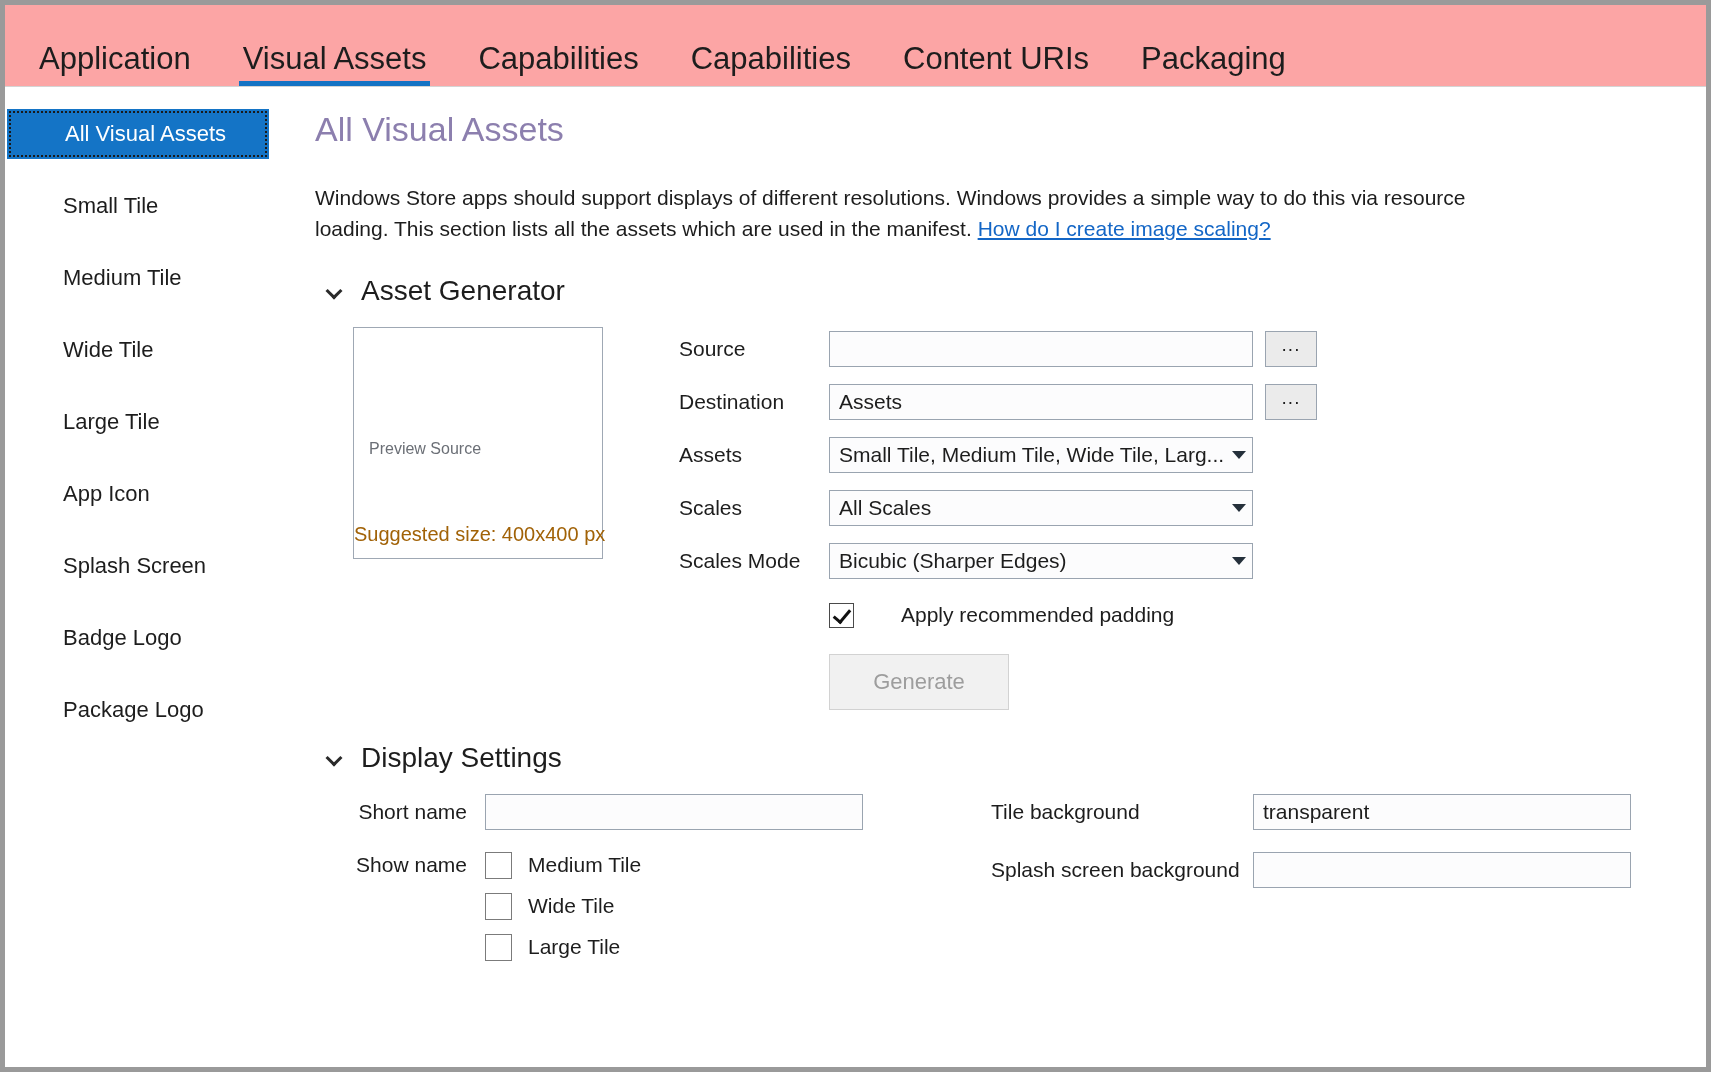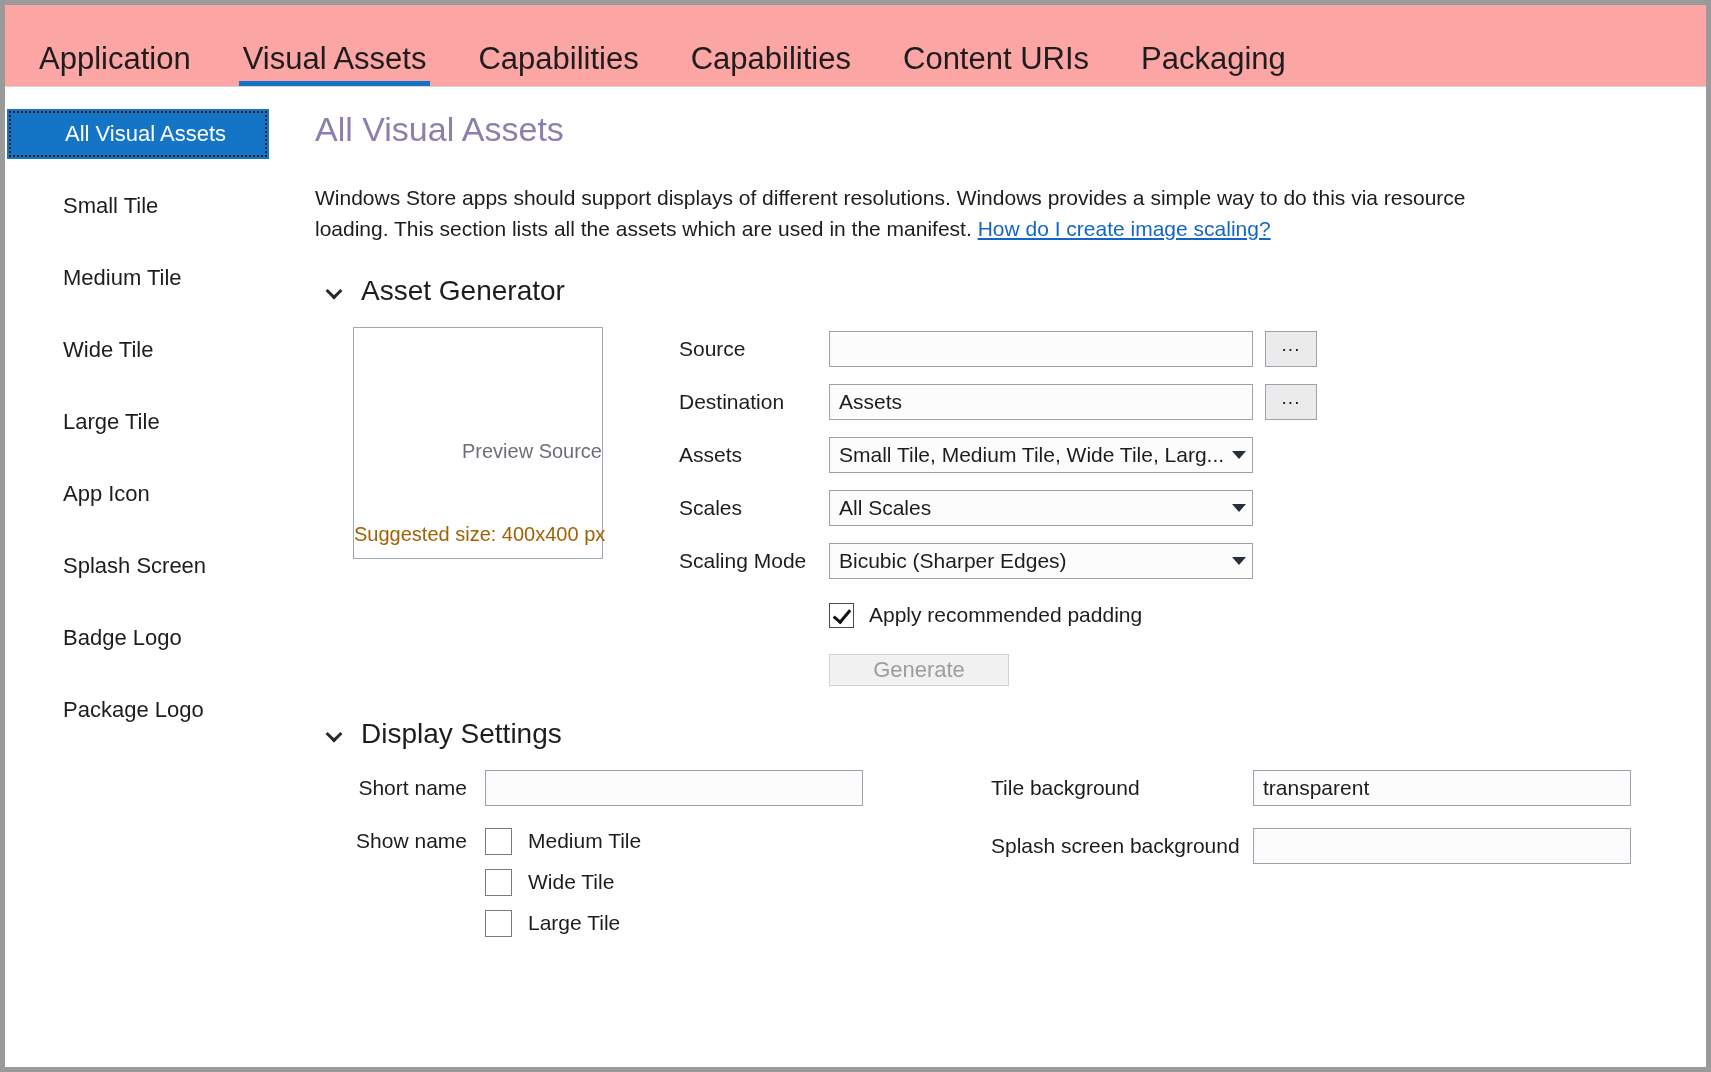--- a/index.html
+++ b/index.html
@@ -167,25 +167,25 @@
   .preview-box {
     width: 250px;
     height: 232px;
     border: 1px solid #9fa8b4;
     background: #ffffff;
     box-sizing: border-box;
     position: relative;
   }
   .preview-label {
     position: absolute;
-    left: 0;
+    left: 15px;
     right: 0;
     top: 112px;
-    text-align: right;
-    font-size: 20px;
+    text-align: left;
+    font-size: 16px;
     color: #6b6f76;
   }
   .preview-size {
     position: absolute;
     left: 0;
     right: 0;
     bottom: 12px;
     text-align: center;
     font-size: 20px;
     color: #a16207;
@@ -252,20 +252,21 @@
     letter-spacing: 1px;
     padding-bottom: 8px;
     line-height: 1;
   }
 
   
   .check-row {
     display: flex;
     align-items: center;
     margin: 24px 0 0 150px;
+    gap: 32px;
   }
   .cbox {
     width: 25px;
     height: 25px;
     flex: 0 0 25px;
     border: 1px solid #4a4a4a;
     background: #ffffff;
     box-sizing: border-box;
     position: relative;
     cursor: default;
@@ -285,21 +286,21 @@
     font-size: 21px;
     margin-left: 15px;
     color: #1d1d1d;
   }
 
   .gen-btn-row {
     margin: 26px 0 0 150px;
   }
   .gen-btn {
     width: 180px;
-    height: 32px;
+    height: 56px;
     border: 1px solid #d2d2d2;
     background: #f1f1f1;
     color: #9d9d9d;
     font-size: 22px;
     display: flex;
     align-items: center;
     justify-content: center;
     box-sizing: border-box;
     cursor: default;
   }
@@ -492,21 +493,21 @@
 
             <div class="field-row">
               <div class="field-label">Scales</div>
               <div class="field-ctrl">
                 <span class="val">All Scales</span>
                 <span class="arrow-down"></span>
               </div>
             </div>
 
             <div class="field-row">
-              <div class="field-label">Scaling Mode</div>
+              <div class="field-label">Scales Mode</div>
               <div class="field-ctrl">
                 <span class="val">Bicubic (Sharper Edges)</span>
                 <span class="arrow-down"></span>
               </div>
             </div>
 
             <div class="check-row">
               <span class="cbox checked"></span>
               <span class="check-label">Apply recommended padding</span>
             </div>

